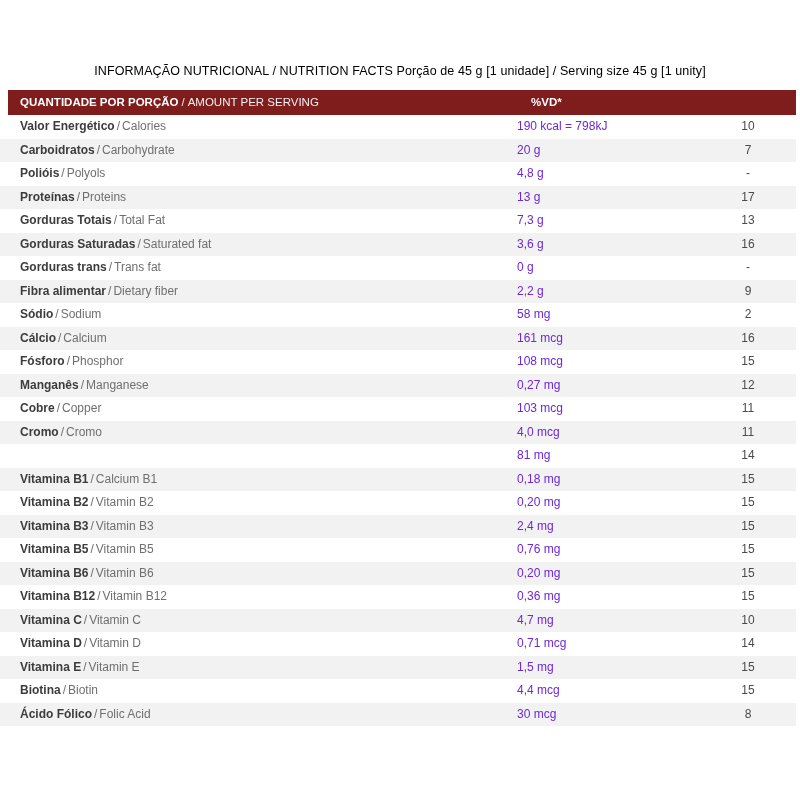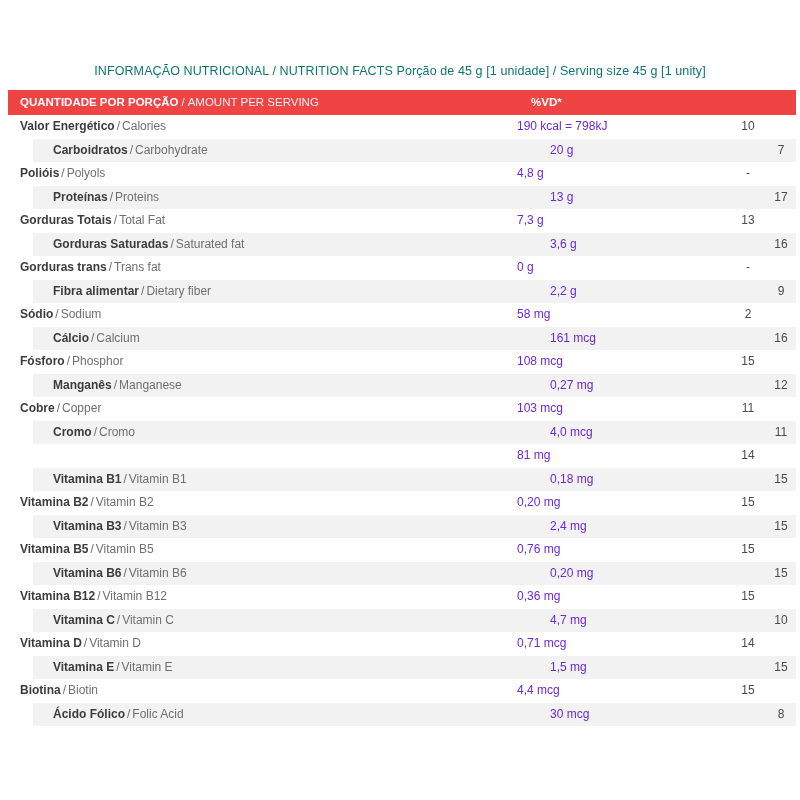--- a/index.html
+++ b/index.html
@@ -11,30 +11,30 @@
     font-family: "Liberation Sans", sans-serif;
     overflow: hidden;
   }
   .title {
     position: absolute;
     top: 64px;
     left: 0;
     width: 100%;
     text-align: center;
     font-size: 12.5px;
-    color: #0f766e;
+    color: #000000;
     letter-spacing: 0.1px;
   }
   .header-bar {
     position: absolute;
     top: 90px;
     left: 8px;
     right: 4px;
     height: 32px;
-    background: #ef4444;
+    background: #7f1d1d;
   }
   .header-left {
     position: absolute;
     left: 12px;
     top: 0;
     line-height: 25px;
     font-size: 11.5px;
     color: #ffffff;
     white-space: nowrap;
   }
@@ -55,21 +55,21 @@
     position: absolute;
     top: 115px;
     left: 0;
     right: 4px;
   }
   .row {
     position: relative;
     height: 23.5px;
     background: #ffffff;
   }
-  .row.alt { background: #f2f2f2; margin-left: 33px; }
+  .row.alt { background: #f2f2f2; }
   .cell-label {
     position: absolute;
     left: 20px;
     top: 0;
     line-height: 23.5px;
     font-size: 12px;
     white-space: nowrap;
   }
   .cell-label .pt { font-weight: bold; color: #3c3c3c; text-align: right; }
   .cell-label .sep { margin: 0 2px; color: #6f6f6f; }
@@ -206,21 +206,21 @@
       </div>
       <div class="cell-amount">4,0 mcg</div>
       <div class="cell-vd">11</div>
     </div>
       <div class="row">
       <div class="cell-amount">81 mg</div>
       <div class="cell-vd">14</div>
     </div>
       <div class="row alt">
       <div class="cell-label">
-        <span class="pt">Vitamina B1</span><span class="sep">/</span><span class="en">Vitamin B1</span>
+        <span class="pt">Vitamina B1</span><span class="sep">/</span><span class="en">Calcium B1</span>
       </div>
       <div class="cell-amount">0,18 mg</div>
       <div class="cell-vd">15</div>
     </div>
       <div class="row">
       <div class="cell-label">
         <span class="pt">Vitamina B2</span><span class="sep">/</span><span class="en">Vitamin B2</span>
       </div>
       <div class="cell-amount">0,20 mg</div>
       <div class="cell-vd">15</div>

